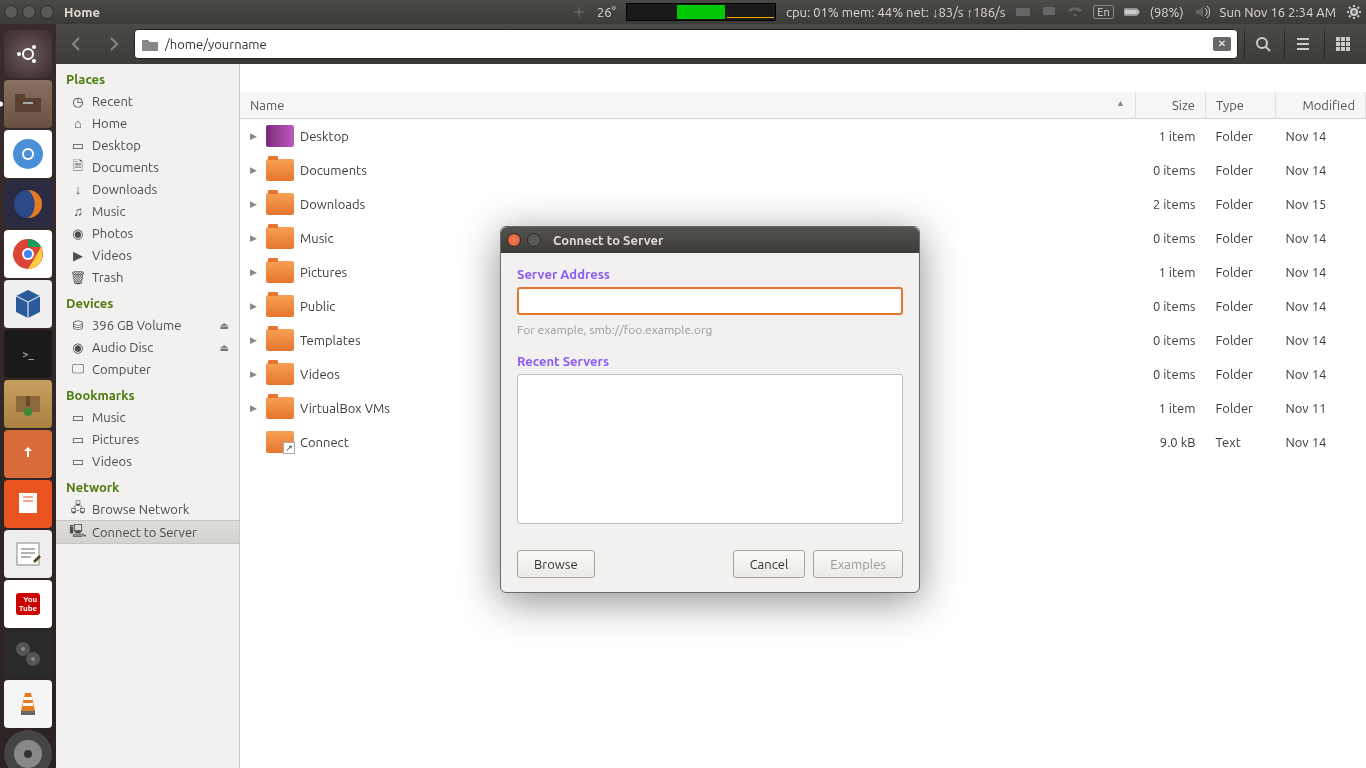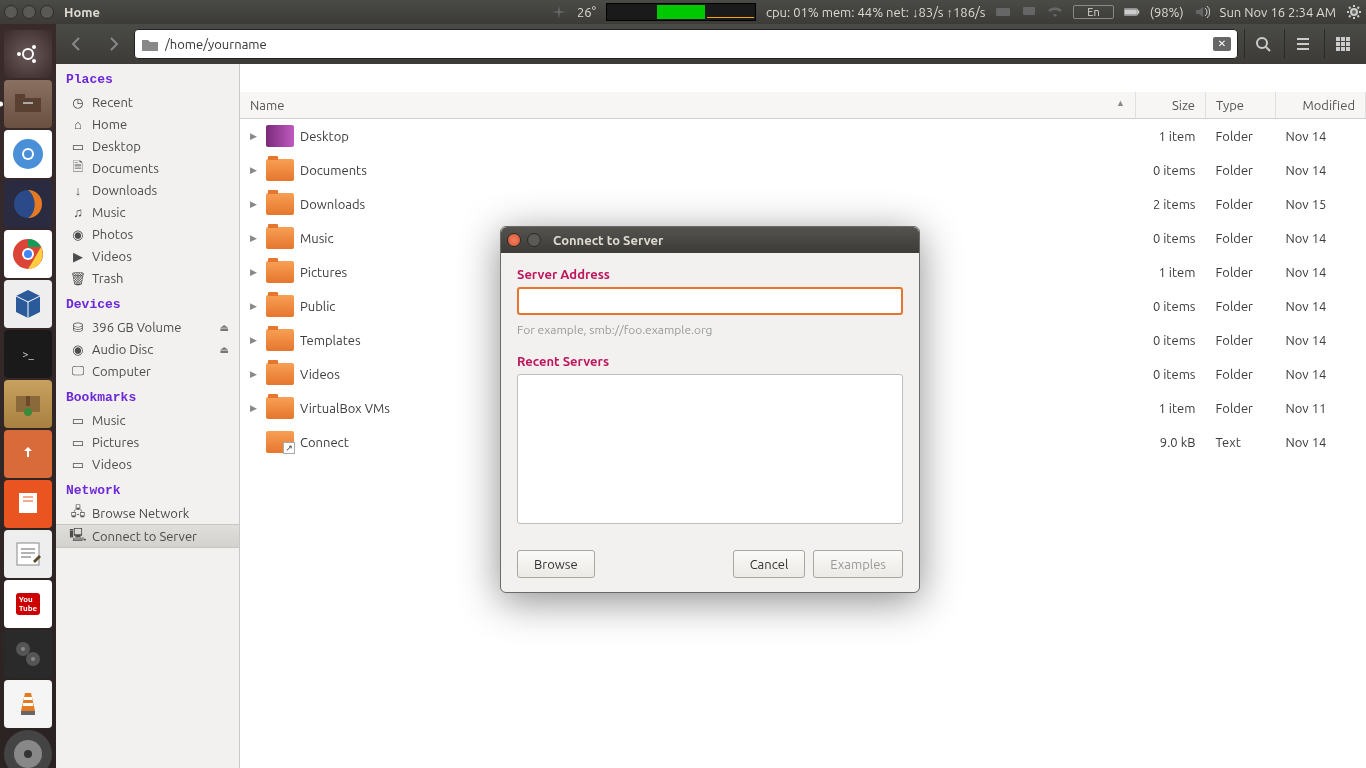--- a/index.html
+++ b/index.html
@@ -44,21 +44,21 @@
 .launcher .lic.update { background:#d96a3a; }
 .launcher .lic.soft { background:#e95420; }
 .launcher .lic.gedit { background:#eee; }
 .launcher .lic.yt { background:#fff; color:#c00; font-weight:bold; font-size:10px; }
 .launcher .lic.vlc { background:#f5f5f5; }
 .launcher .lic.disc { background:#444; border-radius:50%; }
 .launcher .pip { position:absolute; left:-6px; top:50%; width:5px; height:5px; background:#fff; border-radius:50%; transform:translateY(-50%); }
 
 
 .sidebar { position:absolute; left:56px; top:64px; width:184px; height:704px; background:#f2f1f0; border-right:1px solid #c8c8c8; font-size:13px; color:#4c4c4c; overflow:hidden; }
-.sidebar .hdr { font-weight:bold; padding:8px 10px 4px; color:#6d28d9;font-family:Liberation Mono, monospace; }
+.sidebar .hdr { font-weight:bold; padding:8px 10px 4px; color:#4d7c0f; }
 .sidebar .row { display:flex; align-items:center; gap:6px; padding:3px 10px 3px 14px; cursor:default; }
 .sidebar .row.sel { background: linear-gradient(#e0dedb,#d4d2ce); border-top:1px solid #c8c6c2; border-bottom:1px solid #c8c6c2; }
 .sidebar .ic { width:16px; height:16px; display:inline-flex; align-items:center; justify-content:center; }
 .sidebar .eject { margin-left:auto; font-size:10px; color:#777; }
 
 
 .filepane { position:absolute; left:240px; top:64px; right:0; bottom:0; background:#fff; font-size:13px; color:#3c3c3c;margin-top:28px; }
 .filepane table { width:100%; border-collapse:collapse; }
 .filepane th { text-align:left; font-weight:normal; color:#555; padding:6px 10px; border-bottom:1px solid #d0d0d0; border-right:1px solid #e0e0e0; background:#f7f6f5; font-size:13px; }
 .filepane th.name { width:auto; }
@@ -77,21 +77,21 @@
 .link-ic:after { content:"↗"; position:absolute; right:-1px; bottom:-1px; background:#fff; font-size:9px; width:10px; height:10px; line-height:10px; text-align:center; border:1px solid #aaa; }
 
 
 .dialog { position:absolute; left:500px; top:226px; width:420px; background:#f2f1f0; border:1px solid #6a6a66; border-radius:6px; box-shadow:0 8px 40px rgba(0,0,0,0.45); }
 .dialog .titlebar { height:26px; background: linear-gradient(#54534f,#3c3b37); border-radius:6px 6px 0 0; display:flex; align-items:center; padding:0 6px; gap:6px; }
 .dialog .titlebar .tbtn { width:14px; height:14px; border-radius:50%; border:1px solid #2a2a26; }
 .dialog .titlebar .tclose { background: radial-gradient(#f08060,#d85430); }
 .dialog .titlebar .tmin { background:#5a5955; }
 .dialog .titlebar .ttxt { color:#dfdbd2; font-weight:bold; font-size:13px; margin-left:6px; }
 .dialog .body { padding:14px 16px; font-size:13px; }
-.dialog .lbl { font-weight:bold; color:#be185d; margin-bottom:6px; display:block; }
+.dialog .lbl { font-weight:bold; color:#8b5cf6; margin-bottom:6px; display:block; }
 .dialog input.addr { width:100%; height:28px; border:2px solid #e6762e; border-radius:3px; padding:0 6px; outline:none; }
 .dialog .hint { color:#999; margin-top:8px; font-size:12px; }
 .dialog .recent { margin-top:18px; }
 .dialog .recent-box { height:150px; border:1px solid #bfbdb9; background:#fff; border-radius:3px; margin-top:6px; }
 .dialog .btnrow { display:flex; padding:12px 16px 14px; gap:8px; }
 .dialog .btnrow .gap { flex:1; }
 .dialog button { height:28px; padding:0 16px; border:1px solid #a9a6a0; border-radius:3px; background:linear-gradient(#fafaf8,#eceae6); font-size:13px; color:#333; }
 .dialog button:disabled { color:#999; }
 
 svg.folder-svg path { fill:#888; }
@@ -123,21 +123,21 @@
     <span>cpu: 01% mem: 44% net: ↓83/s ↑186/s</span>
     <span class="ind-ic"><svg viewBox="0 0 16 16">
           <rect class="small-ic" x="1" y="4" width="14" height="8" rx="1"></rect>
         </svg></span>
     <span class="ind-ic"><svg viewBox="0 0 16 16">
           <rect class="small-ic" x="2" y="3" width="12" height="8" rx="1"></rect>
         </svg></span>
     <span class="ind-ic"><svg viewBox="0 0 16 16">
           <path class="small-ic" d="M1 6a10 10 0 0114 0l-2 2a7 7 0 00-10 0zM8 13l-2-2a3 3 0 014 0z"></path>
         </svg></span>
-    <span style="border:1px solid #888;padding:0 13px;border-radius:2px;font-size:11px;">En</span>
+    <span style="border:1px solid #888;padding:0 3px;border-radius:2px;font-size:11px;">En</span>
     <span class="ind-ic"><svg viewBox="0 0 20 10">
           <rect class="small-ic" x="0" y="1" width="17" height="8" rx="1" fill="none" stroke="#ccc"></rect>
           <rect x="17" y="3" width="2" height="4" fill="#ccc"></rect>
           <rect x="1" y="2" width="15" height="6" fill="#ccc"></rect>
         </svg></span>
     <span>(98%)</span>
     <span class="ind-ic"><svg viewBox="0 0 16 16">
           <path class="small-ic" d="M2 6h3l4-3v10l-4-3H2z"></path>
           <path fill="none" stroke="#ccc" d="M11 4a5 5 0 010 8M13 2a8 8 0 010 12"></path>
         </svg></span>
@@ -214,21 +214,21 @@
       </svg>
     </div>
   <div class="lic gedit">
       <svg width="30" height="30">
         <rect x="4" y="4" width="22" height="22" fill="#fff" stroke="#888"></rect>
         <path d="M8 10h14M8 14h14M8 18h10" stroke="#666"></path>
         <path d="M20 22l6-6 2 2-6 6z" fill="#5a4a2a"></path>
       </svg>
     </div>
   <div class="lic yt">
-      <div style="background:#c00;color:#fff;padding:2px 3px;border-radius:3px;font-size:8px;">You<br>Tube</div>
+      <div style="background:#c00;color:#fff;padding:2px 3px;border-radius:3px;font-size:8px;text-align:right;">You<br>Tube</div>
     </div>
   <div class="lic" style="background:#2a2a2a;">
       <svg width="30" height="30">
         <circle cx="10" cy="10" r="7" fill="#555"></circle>
         <circle cx="20" cy="20" r="7" fill="#555"></circle>
         <circle cx="10" cy="10" r="2" fill="#888"></circle>
         <circle cx="20" cy="20" r="2" fill="#888"></circle>
       </svg>
     </div>
   <div class="lic vlc">

